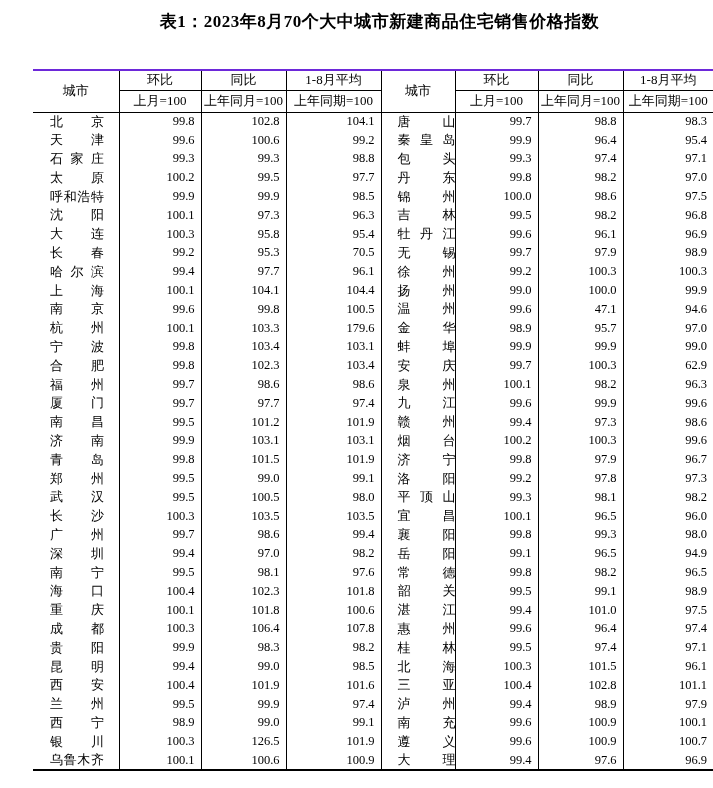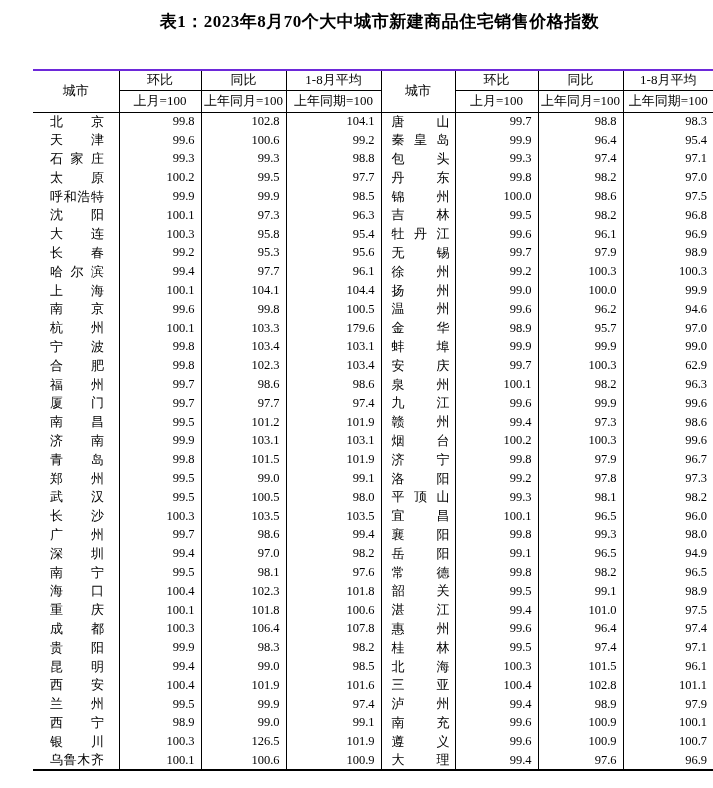--- a/index.html
+++ b/index.html
@@ -58,21 +58,21 @@
     font-size: 12.5px;
   }
   td.c-city { font-size: 13px; }
   td.c-city .cj {
     display: inline-block;
     text-align: justify;
     text-align-last: justify;
   }
   td.c-city.left  { padding-left: 17px; }
   td.c-city.left .cj  { width: 54px; }
-  td.c-city.right { padding-left: 10px; }
+  td.c-city.right { padding-left: 16px; }
   td.c-city.right .cj { width: 58px; }
 </style>
 </head>
 <body>
 
 <div class="page">
   <div class="title">表1：2023年8月70个大中城市新建商品住宅销售价格指数</div>
 
   <table class="price-table">
     <colgroup>
@@ -173,21 +173,21 @@
           <td class="c-num">95.4</td>
           <td class="c-city right"><span class="cj">牡丹江</span></td>
           <td class="c-num">99.6</td>
           <td class="c-num">96.1</td>
           <td class="c-num">96.9</td>
         </tr>
         <tr>
           <td class="c-city left"><span class="cj">长春</span></td>
           <td class="c-num">99.2</td>
           <td class="c-num">95.3</td>
-          <td class="c-num">95.6</td>
+          <td class="c-num">70.5</td>
           <td class="c-city right"><span class="cj">无锡</span></td>
           <td class="c-num">99.7</td>
           <td class="c-num">97.9</td>
           <td class="c-num">98.9</td>
         </tr>
         <tr>
           <td class="c-city left"><span class="cj">哈尔滨</span></td>
           <td class="c-num">99.4</td>
           <td class="c-num">97.7</td>
           <td class="c-num">96.1</td>
@@ -206,21 +206,21 @@
           <td class="c-num">100.0</td>
           <td class="c-num">99.9</td>
         </tr>
         <tr>
           <td class="c-city left"><span class="cj">南京</span></td>
           <td class="c-num">99.6</td>
           <td class="c-num">99.8</td>
           <td class="c-num">100.5</td>
           <td class="c-city right"><span class="cj">温州</span></td>
           <td class="c-num">99.6</td>
-          <td class="c-num">96.2</td>
+          <td class="c-num">47.1</td>
           <td class="c-num">94.6</td>
         </tr>
         <tr>
           <td class="c-city left"><span class="cj">杭州</span></td>
           <td class="c-num">100.1</td>
           <td class="c-num">103.3</td>
           <td class="c-num">179.6</td>
           <td class="c-city right"><span class="cj">金华</span></td>
           <td class="c-num">98.9</td>
           <td class="c-num">95.7</td>

